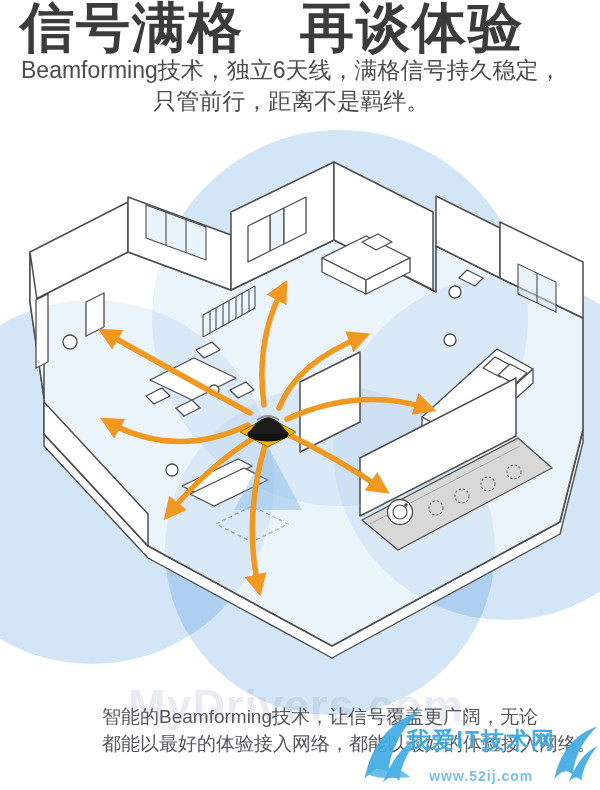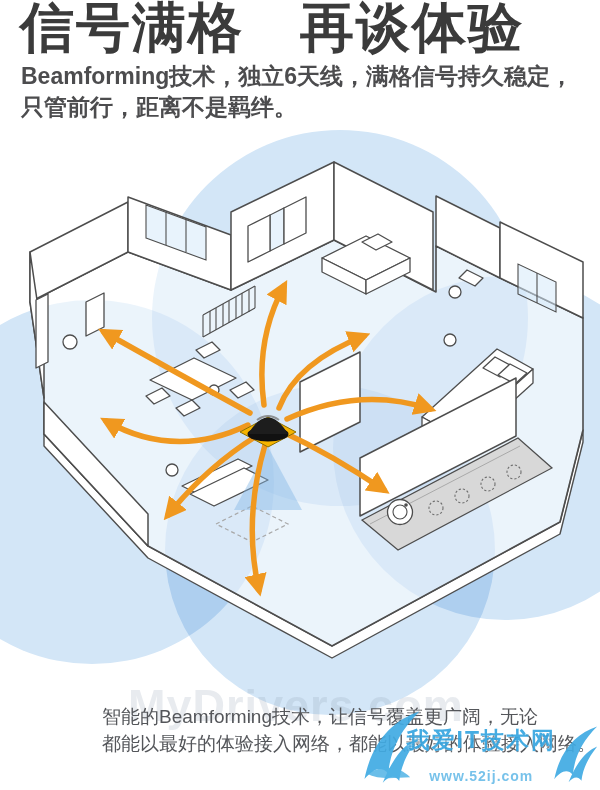--- a/index.html
+++ b/index.html
@@ -2,23 +2,23 @@
 <html style="--headline: #3b3b3b; --subtitle: #4c4c4e; --caption: #54565a; --line: #4d4d4d; --arrow: #f0981f; --signal-circle: #d3e6f7; --balcony: #d8d8d8; --router-base: #f6b400; --site-blue: #36a5e0;"><head>
 <meta charset="utf-8">
 <style>
   html,body{margin:0;padding:0;background:#fff;}
   .page{position:relative;width:600px;height:790px;overflow:hidden;background:#fff;
         font-family:"Liberation Sans","DejaVu Sans",sans-serif;}
   .scene{position:absolute;left:0;top:0;width:600px;height:790px;z-index:0;}
   .headline{position:absolute;left:20px;top:0;margin:0;z-index:2;
             font-size:54px;line-height:1.02;font-weight:800;letter-spacing:2px;
             color:var(--headline,#3b3b3b);white-space:nowrap;}
-  .subtitle{position:absolute;left:21px;top:61px;margin:0;z-index:2;
-            font-size:23px;line-height:1.33;font-weight:700;
-            color:var(--subtitle,#4c4c4e);white-space:pre-line;}
+  .subtitle{position:absolute;left:21px;top:55px;margin:0;z-index:2;
+            font-size:23px;line-height:1.33;font-weight:400;
+            color:var(--subtitle,#4c4c4e);white-space:pre-line;text-align:center;}
   .caption{position:absolute;left:102px;top:704px;margin:0;z-index:2;
            font-size:19px;line-height:1.42;color:var(--caption,#54565a);white-space:pre-line;}
   .ghost-wm{position:absolute;left:128px;top:680px;z-index:1;
             font-size:45px;font-weight:bold;letter-spacing:1px;
             color:rgba(140,155,175,0.20);white-space:nowrap;pointer-events:none;}
   .site-wm{position:absolute;right:0;bottom:2px;z-index:3;display:flex;align-items:flex-end;opacity:.92;}
   .site-texts{display:flex;flex-direction:column;align-items:center;margin:0 -6px 4px -16px;}
   .site-name{font-size:23px;font-weight:bold;color:var(--site-blue,#36a5e0);
              letter-spacing:2px;text-shadow:0 0 2px #fff;white-space:nowrap;}
   .site-url{font-size:14px;font-weight:bold;color:#6cbde9;letter-spacing:1px;margin-top:12px;}

